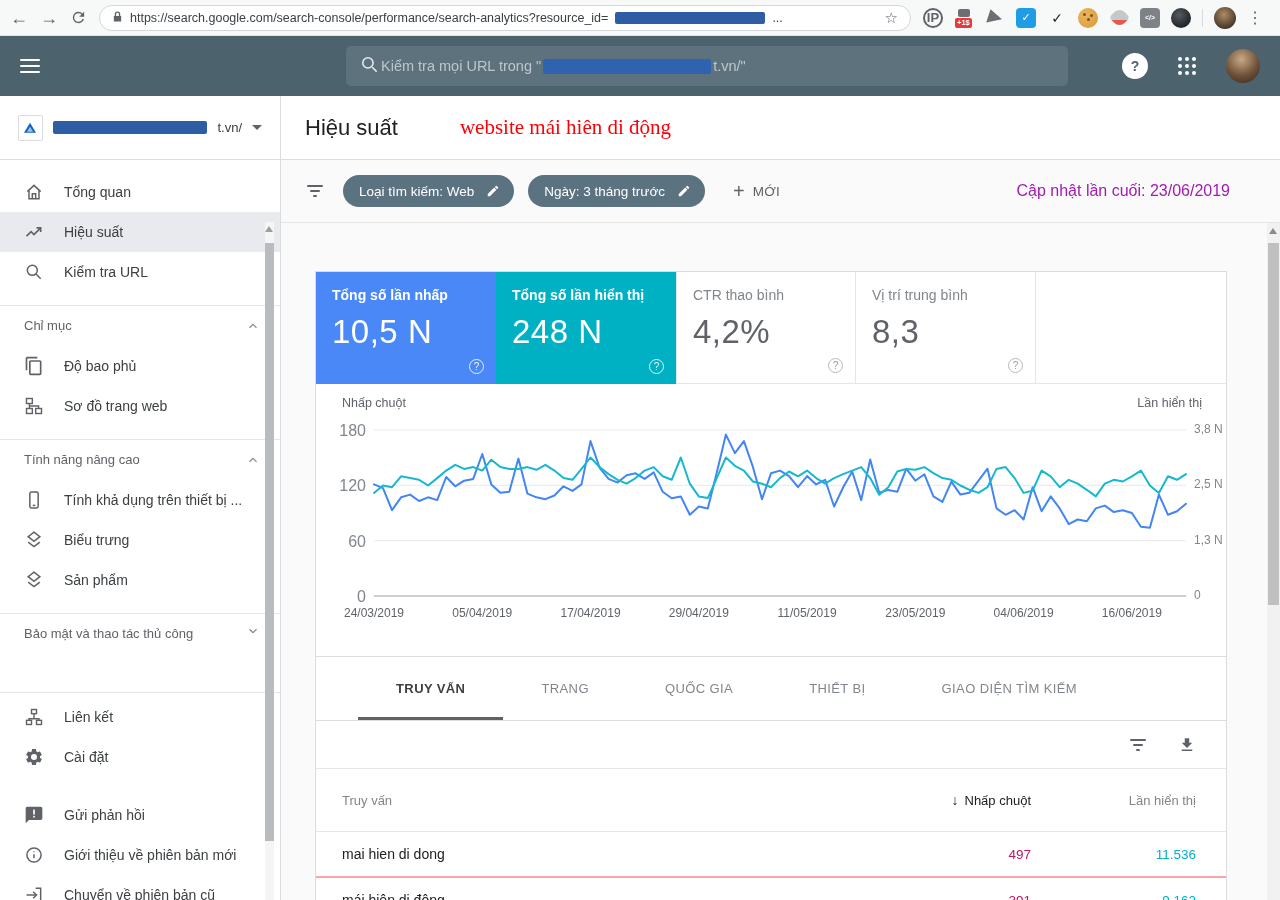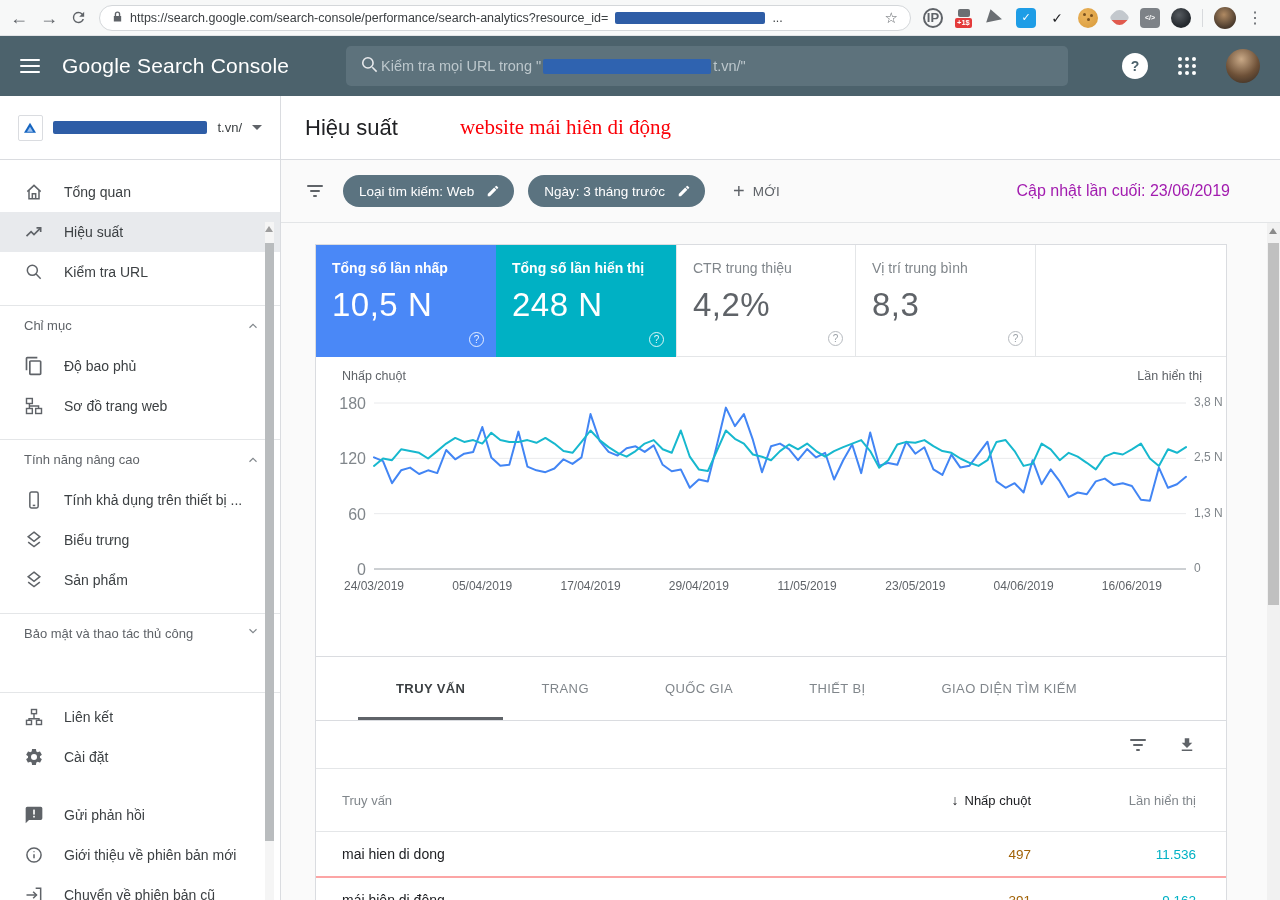--- a/index.html
+++ b/index.html
@@ -101,21 +101,21 @@
   .funnel i:nth-child(1){width:16px;} .funnel i:nth-child(2){width:10px;} .funnel i:nth-child(3){width:4px;}
   .chip{height:32px;background:#5b7380;border-radius:16px;color:#fff;font-size:13.5px;display:flex;
     align-items:center;padding:0 14px 0 16px;gap:12px;margin-right:14px;cursor:pointer;}
   .chip svg{width:14px;height:14px;}
   .new-filter{display:flex;align-items:center;gap:8px;margin-left:14px;cursor:pointer;}
   .new-filter .plus{font-size:20px;color:#5f6368;font-weight:300;}
   .new-filter .lbl{font-size:13.5px;color:#5f6368;letter-spacing:.3px;}
   .last-updated{margin-left:auto;font-size:16px;color:#a21caf;padding-right:26px;}
 
   .panel{position:absolute;left:34px;width:912px;background:#fff;border:1px solid #dadce0;}
-  .panel1{top:148px;height:485px;}
+  .panel1{top:175px;height:485px;}
   .panel2{top:560px;height:380px;}
 
   
   .cards{display:flex;height:112px;}
   .card{width:180px;height:112px;position:relative;padding:15px 16px;}
   .card .clabel{font-size:14px;font-weight:bold;}
   .card .cvalue{font-size:33px;font-weight:300;margin-top:10px;letter-spacing:.5px;}
   .card-clicks,.card-impr{color:#fff;}
   .card-ctr,.card-pos{background:#fff;border-right:1px solid #e4e6e8;border-bottom:1px solid #e4e6e8;}
   .card-ctr{border-left:1px solid #e4e6e8;}
@@ -148,21 +148,21 @@
   .thead{height:63px;display:grid;grid-template-columns:1fr 200px 165px;align-items:center;
     padding:0 30px 0 26px;border-bottom:1px solid #e4e6e8;}
   .th{font-size:13px;color:#80868b;}
   .th.num{text-align:right;}
   .th.sorted{color:#202124;}
   .sort-arrow{font-size:14px;margin-right:6px;color:#202124;}
   .trow{height:46px;display:grid;grid-template-columns:1fr 200px 165px;align-items:center;
     padding:0 30px 0 26px;border-bottom:2px solid #fca5a5;}
   .td{font-size:14px;color:#202124;}
   .td.num{text-align:right;font-size:13.5px;}
-  .td.clicks{color:#a16207;}
+  .td.clicks{color:#be185d;}
   .td.impr{color:#00b1c4;}
 
   
   .main-scroll{position:absolute;right:0;top:127px;bottom:0;width:13px;background:#f1f1f1;}
   .main-scroll .arrow{position:absolute;top:5px;left:2px;width:0;height:0;border-left:4.5px solid transparent;
     border-right:4.5px solid transparent;border-bottom:6px solid #8a8a8a;}
   .main-scroll .thumb{position:absolute;top:20px;left:1px;width:11px;height:362px;background:#c0c0c0;}
 </style>
 </head>
 <body>
@@ -213,23 +213,20 @@
     <span class="dots">⋮</span>
   </div>
 </div>
 
 <div class="app-header">
   <div class="hamburger">
       <i></i>
       <i></i>
       <i></i>
     </div>
-  <div class="brand">
-    <span class="g">Google</span><span>Search Console</span>
-  </div>
   <div class="hdr-search">
     <span>
       <svg viewBox="0 0 24 24" fill="none" stroke="#e8eaed" stroke-width="2">
           <circle cx="10" cy="10" r="6.5"></circle>
           <path d="M15.5 15.5L21 21"></path>
         </svg>
     </span>
     <span class="hdr-ph">
       <span>Kiểm tra mọi URL trong "</span>
       <span class="redact redact-search"></span>
@@ -471,21 +468,21 @@
           <div class="clabel">Tổng số lần nhấp</div>
           <div class="cvalue">10,5 N</div>
           <span class="qmark light">?</span>
         </div>
         <div class="card card-impr" style="background: rgb(0, 177, 196);">
           <div class="clabel">Tổng số lần hiển thị</div>
           <div class="cvalue">248 N</div>
           <span class="qmark light">?</span>
         </div>
         <div class="card card-ctr">
-          <div class="clabel">CTR trung thiệu</div>
+          <div class="clabel">CTR thao bình</div>
           <div class="cvalue">4,2%</div>
           <span class="qmark gray">?</span>
         </div>
         <div class="card card-pos">
           <div class="clabel">Vị trí trung bình</div>
           <div class="cvalue">8,3</div>
           <span class="qmark gray">?</span>
         </div>
         <div class="card-rest"></div>
       </div>

